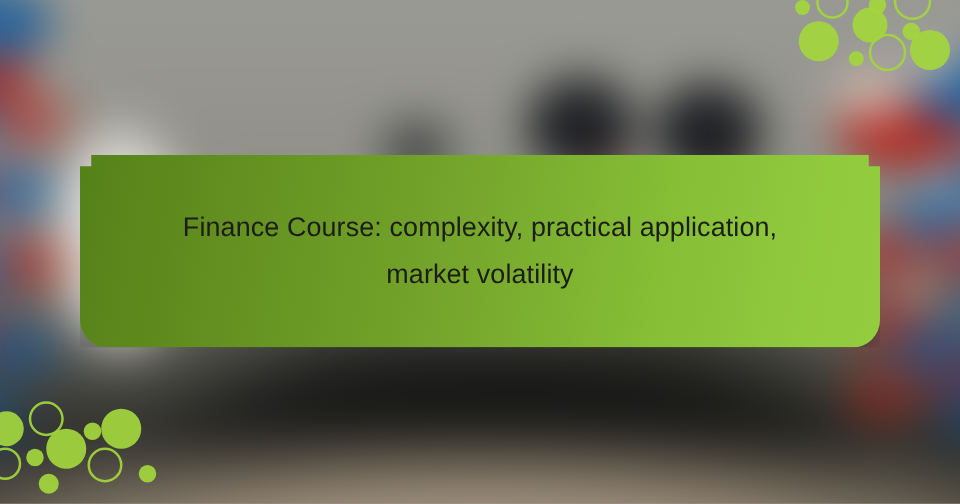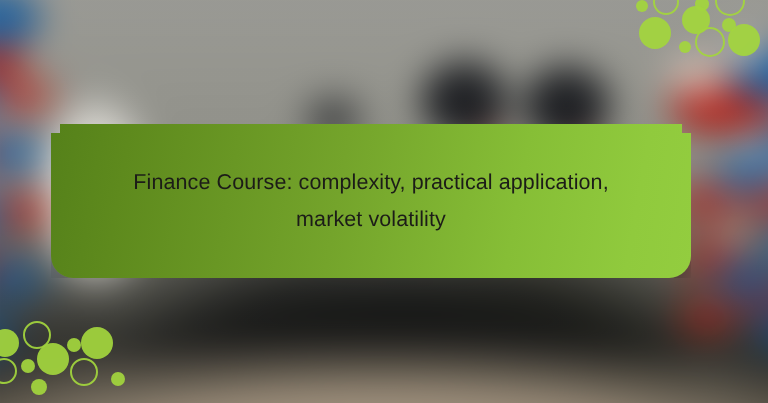--- a/index.html
+++ b/index.html
@@ -87,21 +87,21 @@
     opacity:.93;
   }
   .dot.fill{ background:#a3d53d; }
   .dot.ring{ background:transparent; border:2.5px solid #a3d53d; }
   .deco-tr{ right:0; top:0; width:150px; height:92px; }
   .deco-bl{ left:0; bottom:0; width:150px; height:94px; }
 
   
   .banner{
     position:absolute;
-    left:51px; top:124px;
+    left:64px; top:124px;
     width:640px; height:154px;
     display:flex; align-items:center; justify-content:center;
     background:linear-gradient(100deg,#55811a 0%,#5e8a1d 12%,#74a42b 45%,#86be36 72%,#90ca3d 90%,#93cd3f 100%);
     box-shadow:0 3px 14px rgba(0,0,0,.22);
     
     border-radius:0 0 22px 22px;
     clip-path:polygon(
       0% 9px, 9px 9px, 9px 0%,
       calc(100% - 9px) 0%, calc(100% - 9px) 9px, 100% 9px,
       100% 100%, 0% 100%

